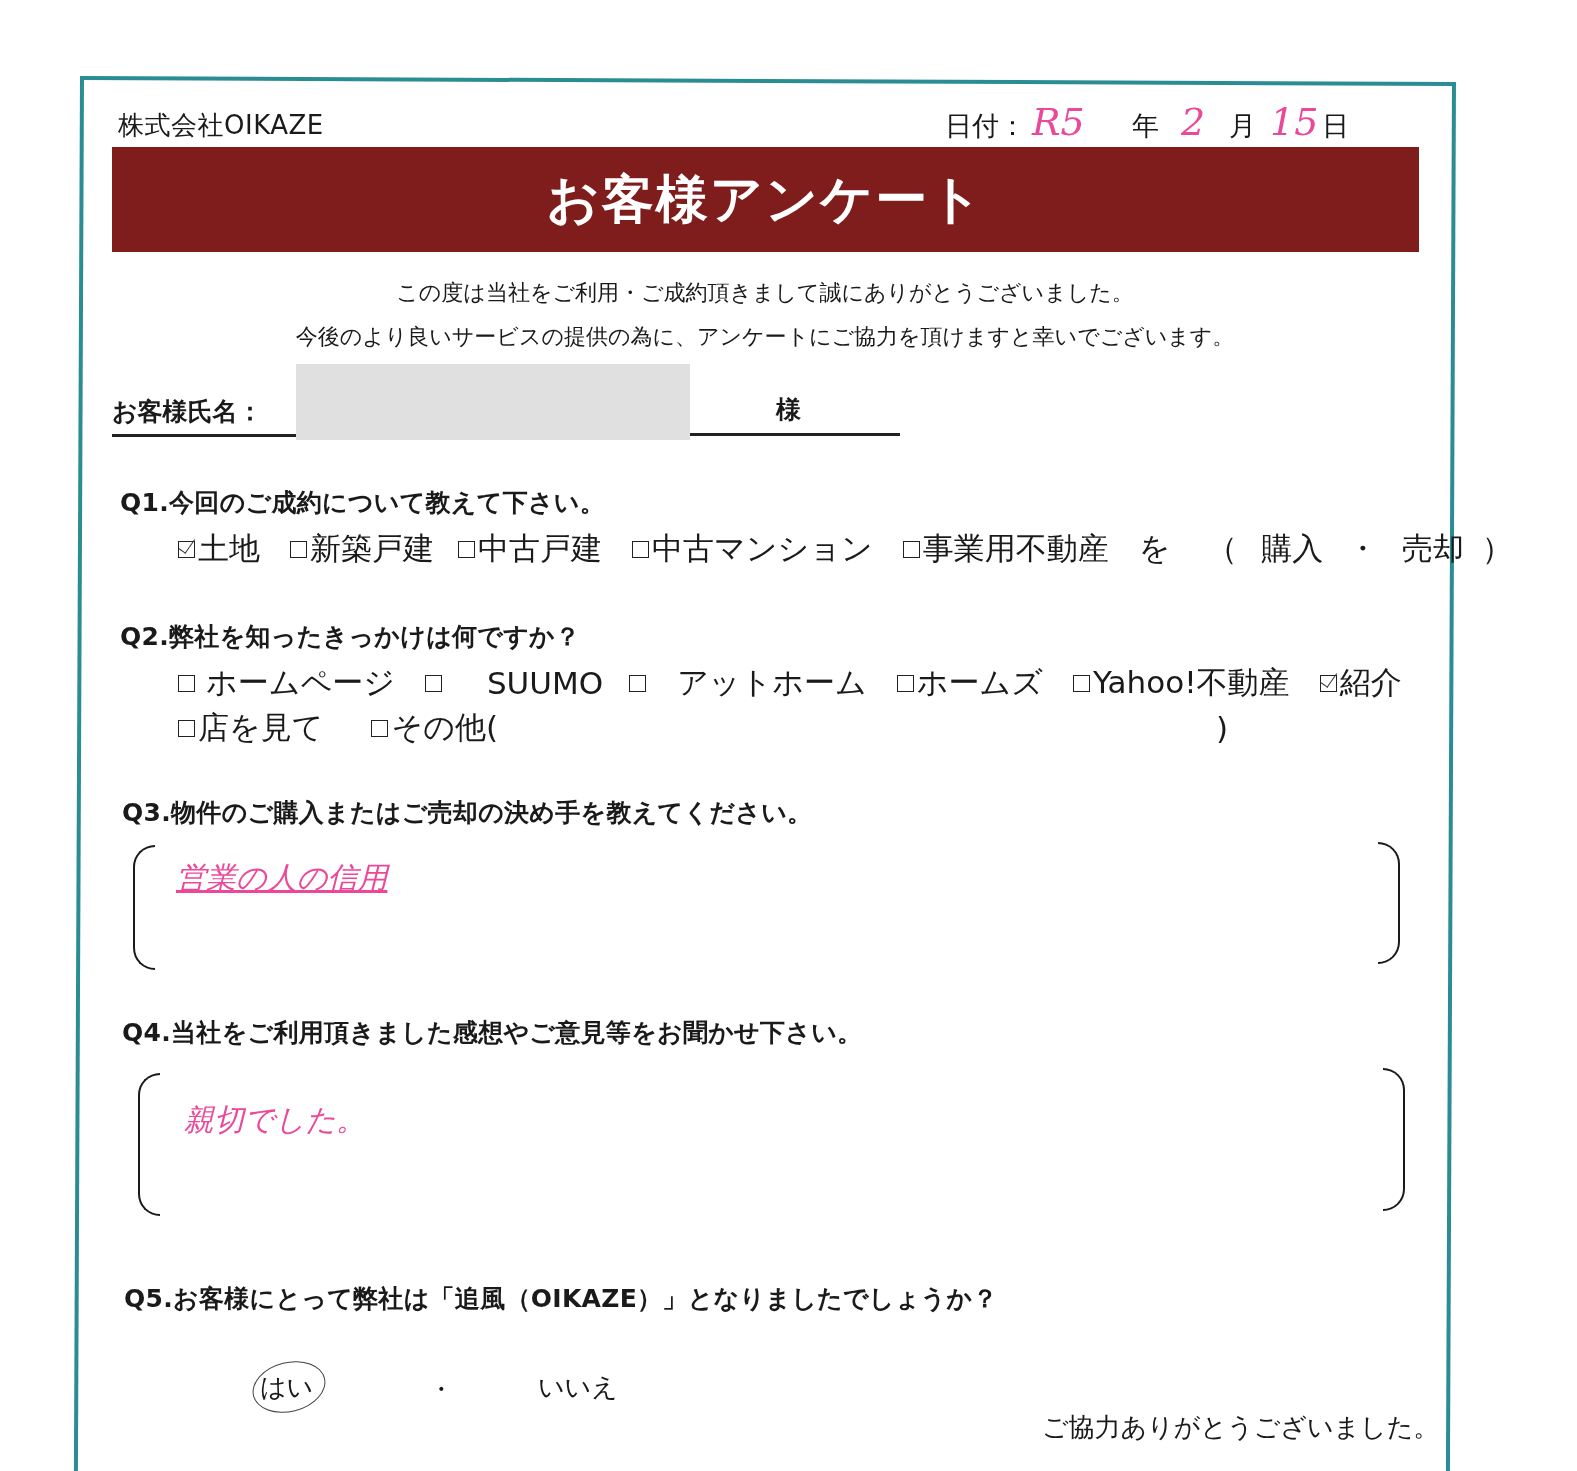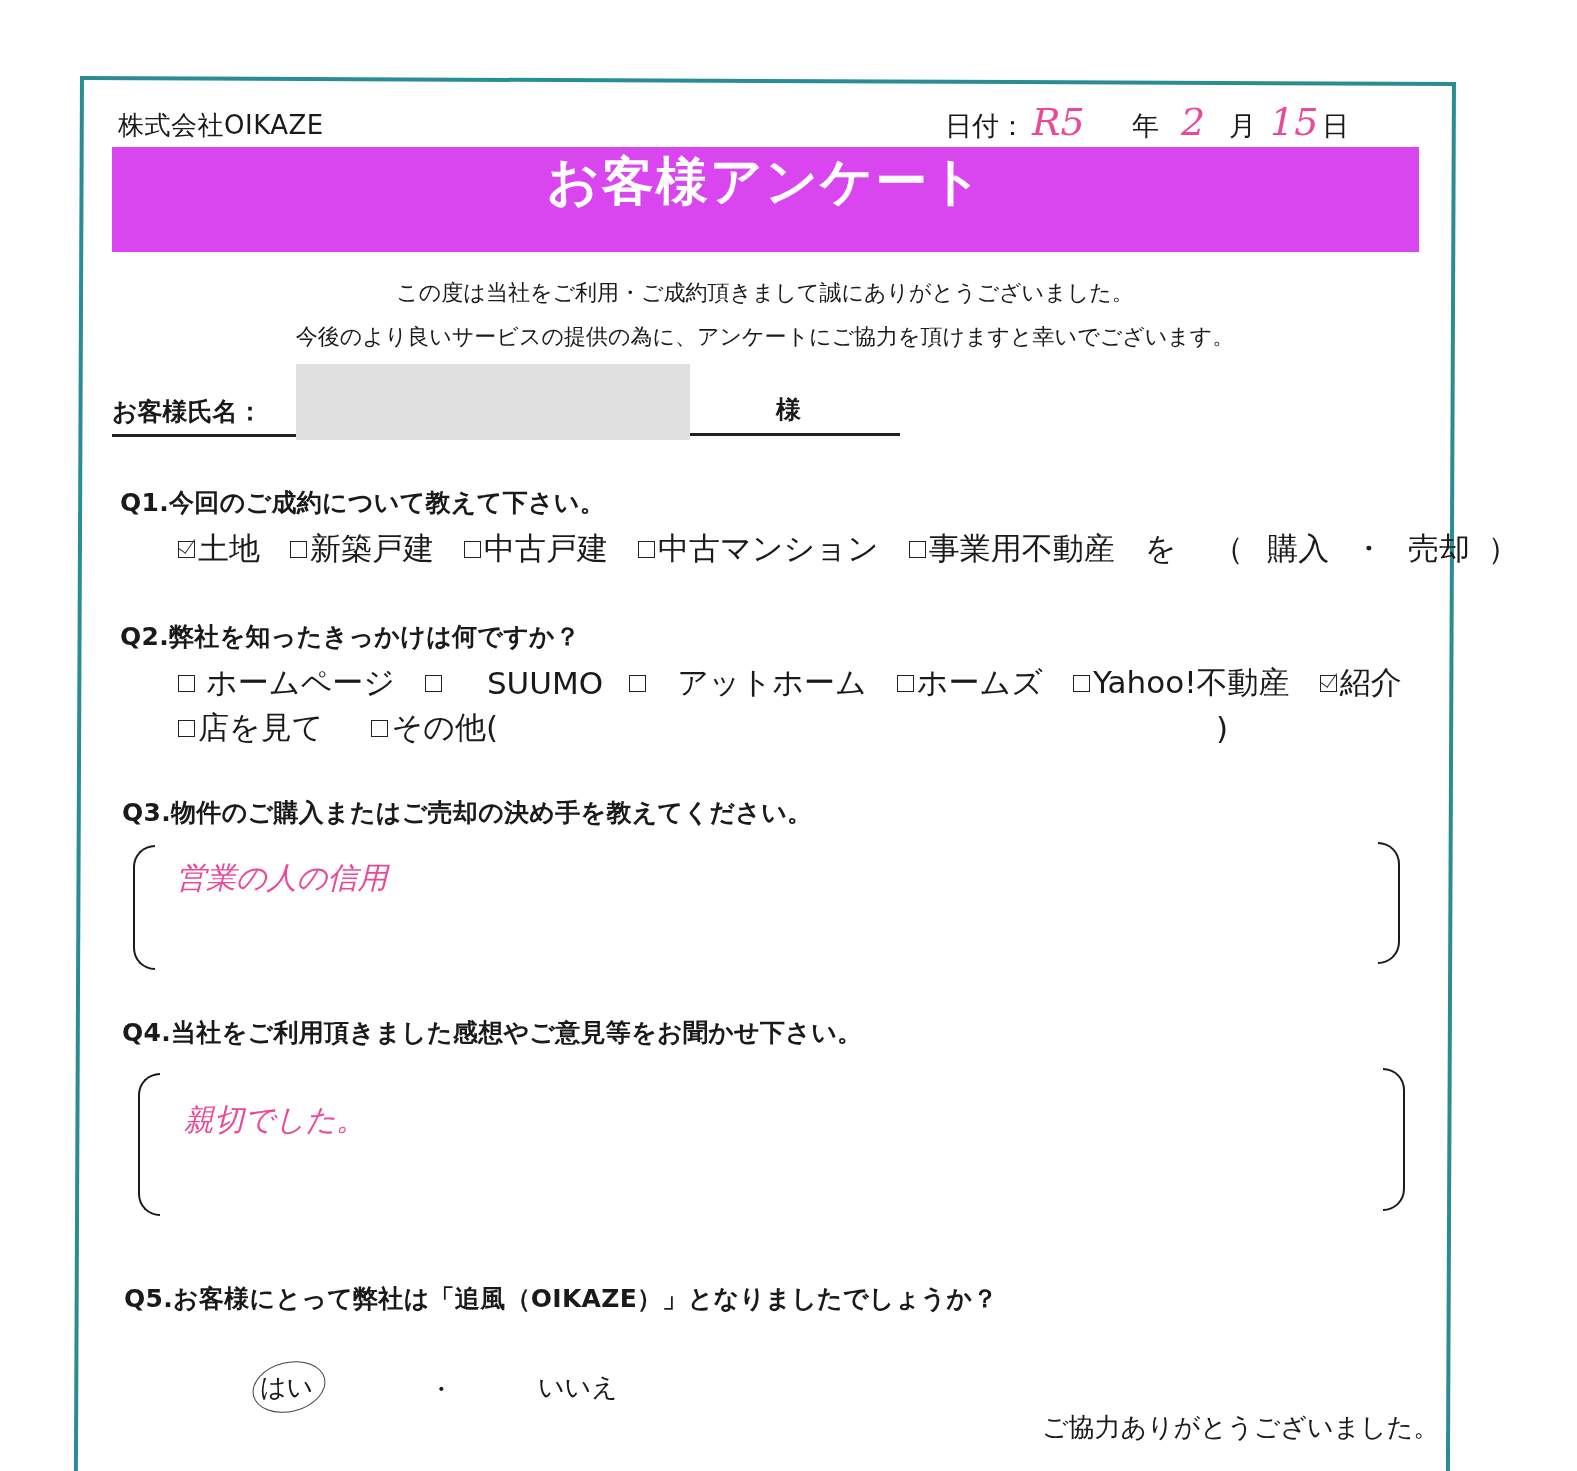--- a/index.html
+++ b/index.html
@@ -12,22 +12,22 @@
     border: 4px solid #2a8d93; border-bottom: none; box-sizing: border-box;
     transform: rotate(0.25deg); transform-origin: top left;
   }
   .abs { position: absolute; white-space: nowrap; }
   .company { left: 118px; top: 108px; font-size: 26px; letter-spacing: 0.5px; }
   .date { top: 100px; left: 945px; font-size: 27px; display: flex; align-items: baseline; }
   .date .lbl { margin-right: 6px; }
   .hw { font-family: "DejaVu Serif", serif; font-style: italic; color: #ec4899; font-weight: 300; }
   .date .hw { font-size: 38px; }
   .banner {
-    left: 112px; top: 147px; width: 1307px; height: 105px; background: #d946ef;
-    display: flex; justify-content: center;
+    left: 112px; top: 147px; width: 1307px; height: 105px; background: #7f1d1d;
+    display: flex; align-items: center; justify-content: center;
   }
   .banner span { color: #fff; font-size: 52px; font-weight: bold; letter-spacing: 2px; }
   .intro { left: 0; width: 1530px; text-align: center; font-size: 22px; }
   .name-label { left: 112px; top: 395px; font-size: 25px; font-weight: bold; }
   .name-line1 { left: 112px; top: 434px; width: 186px; height: 3px; background: #222; }
   .name-line2 { left: 690px; top: 433px; width: 210px; height: 3px; background: #222; }
   .redact { left: 296px; top: 364px; width: 394px; height: 76px; background: #e0e0e0; }
   .sama { left: 776px; top: 393px; font-size: 25px; font-weight: bold; }
   .q { font-size: 25px; font-weight: bold; letter-spacing: 0.3px; }
   .opts { font-size: 31px; display: flex; align-items: center; }
@@ -85,21 +85,21 @@
 <div class="abs redact"></div>
 <div class="abs name-line2"></div>
 <div class="abs sama">様</div>
 
 <div class="abs q" style="left:120px; top:486px;">Q1.今回のご成約について教えて下さい。</div>
 <div class="abs opts" style="left:178px; top:528px;">
   <span class="opt" style="margin-right:30px;">
     <span class="box checked"></span>
     <span>土地</span>
   </span>
-  <span class="opt" style="margin-right:30px;">
+  <span class="opt" style="margin-right:24px;">
     <span class="box"></span>
     <span>新築戸建</span>
   </span>
   <span class="opt" style="margin-right:30px;">
     <span class="box"></span>
     <span>中古戸建</span>
   </span>
   <span class="opt" style="margin-right:30px;">
     <span class="box"></span>
     <span>中古マンション</span>
@@ -154,21 +154,21 @@
     <span class="box"></span>
     <span>その他(</span>
   </span>
   <span style="flex:1;"></span>
   <span>)</span>
 </div>
 
 <div class="abs q" style="left:122px; top:796px;">Q3.物件のご購入またはご売却の決め手を教えてください。</div>
 <div class="bracket-l" style="left:133px; top:845px; height:125px;"></div>
 <div class="bracket-r" style="left:1378px; top:842px; height:122px;"></div>
-<div class="abs hw answer" style="left:176px; top:858px;">営業の人の信用</div>
+<div class="abs hw answer" style="left:176px; top:858px;text-decoration:underline;">営業の人の信用</div>
 
 <div class="abs q" style="left:122px; top:1016px;">Q4.当社をご利用頂きました感想やご意見等をお聞かせ下さい。</div>
 <div class="bracket-l" style="left:138px; top:1073px; height:143px;"></div>
 <div class="bracket-r" style="left:1383px; top:1068px; height:143px;"></div>
 <div class="abs hw answer" style="left:184px; top:1100px;">親切でした。</div>
 
 <div class="abs q" style="left:124px; top:1282px;">Q5.お客様にとって弊社は「追風（OIKAZE）」となりましたでしょうか？</div>
 <div class="abs yes-wrap">
   <div class="yes-circle"></div>
   <span class="yes">はい</span>

